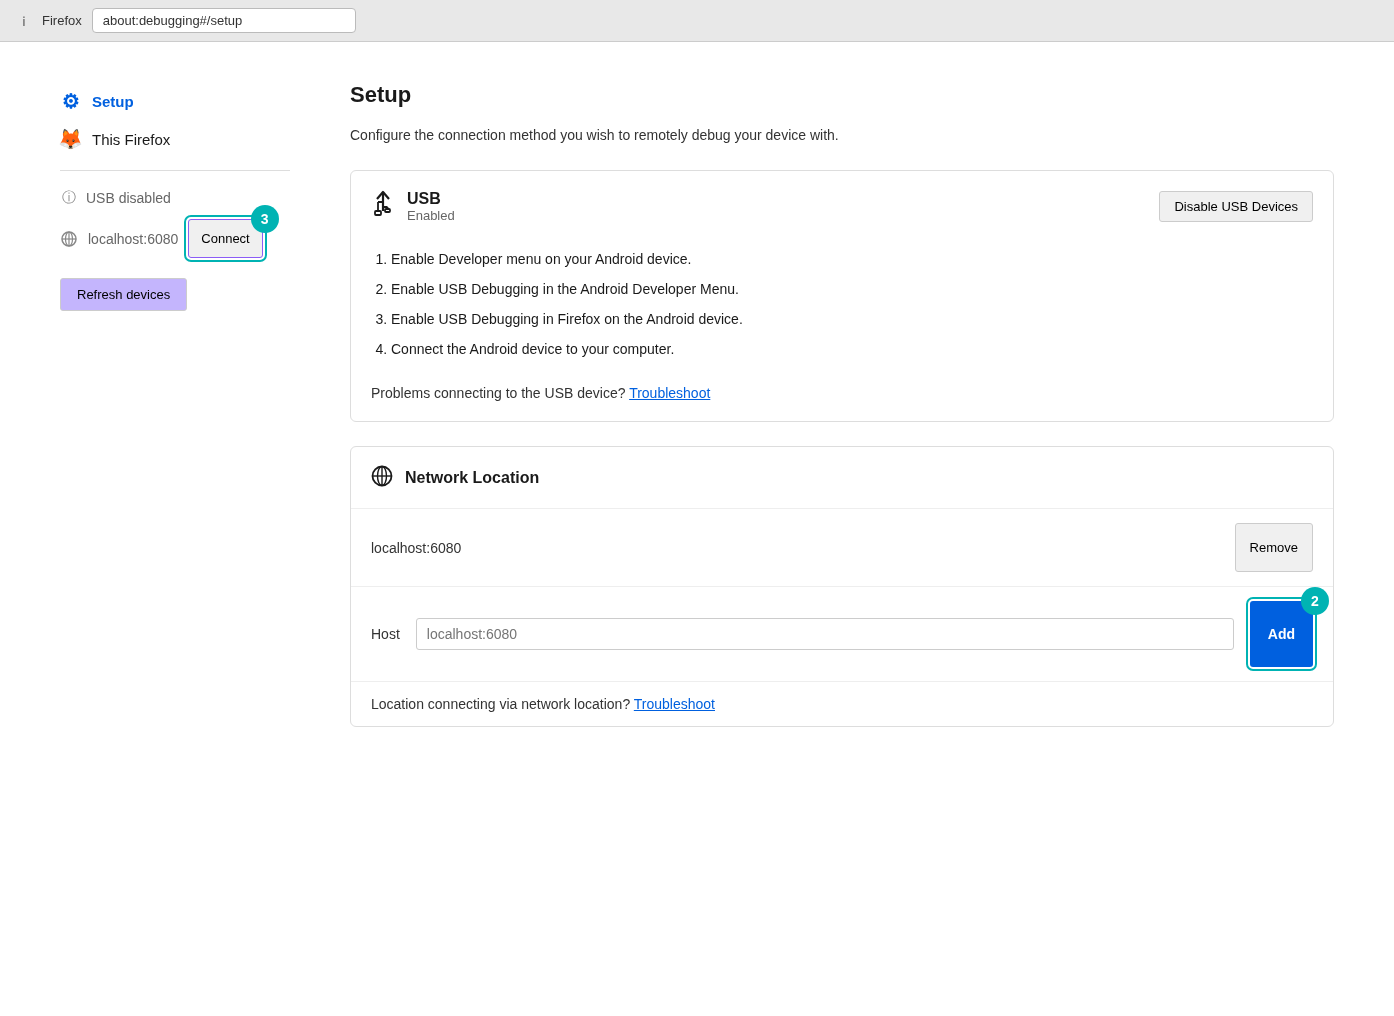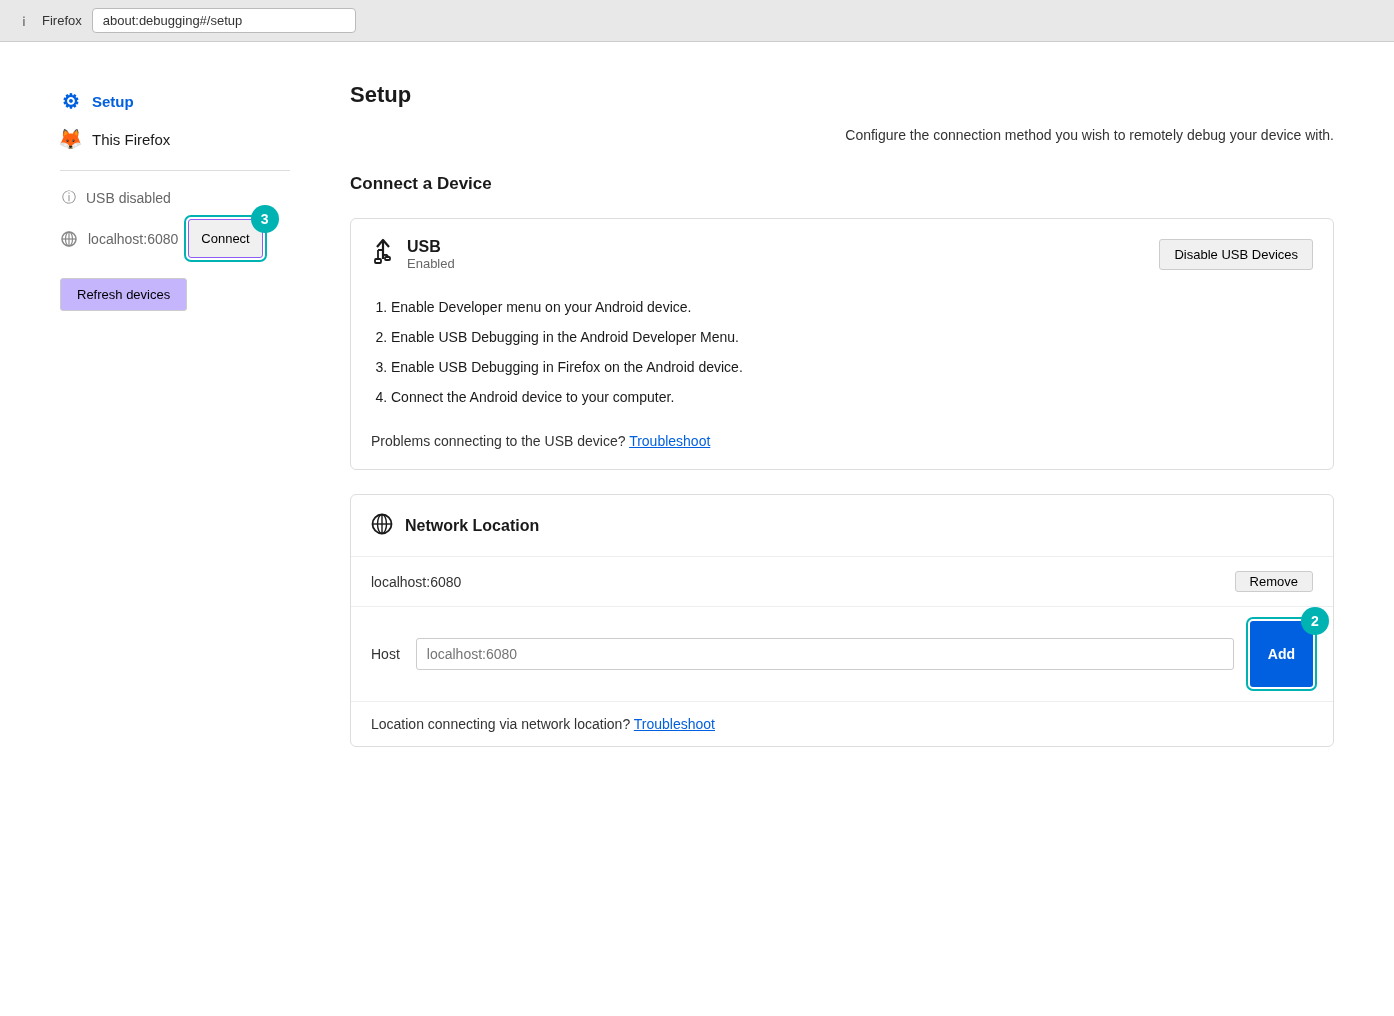--- a/index.html
+++ b/index.html
@@ -182,21 +182,20 @@
       font-size: 22px;
       font-weight: bold;
       margin-bottom: 16px;
     }
 
     .page-description {
       font-size: 14px;
       line-height: 1.6;
       color: #333;
       margin-bottom: 6px;
-      text-align: right;
     }
 
     .page-description a {
       color: #0060df;
       text-decoration: underline;
     }
 
     
     .section-card {
       border: 1px solid #ddd;
@@ -290,21 +289,21 @@
 
     .network-host-label {
       font-size: 14px;
       color: #333;
     }
 
     .btn-remove {
       background: #f0f0f0;
       border: 1px solid #ccc;
       border-radius: 3px;
-      padding: 2px 14px;
+      padding: 16px 14px;
       font-size: 13px;
       cursor: pointer;
     }
 
     .network-add-row {
       display: flex;
       align-items: center;
       padding: 14px 20px;
       gap: 16px;
       border-bottom: 1px solid #eee;
@@ -447,21 +446,20 @@
 
       
       <button class="btn-refresh">Refresh devices</button>
     </div>
 
     <div class="main-content">
       <h1 class="page-title">Setup</h1>
 
       <p class="page-description">Configure the connection method you wish to remotely debug your device with.</p>
 
-      <h2 class="connect-device-title">Connect a Device</h2>
 
       <div class="section-card">
         <div class="usb-header-row">
           <div class="usb-title-group">
             <span class="usb-icon">
               
               <svg width="24" height="28" viewBox="0 0 24 28" fill="none" xmlns="http://www.w3.org/2000/svg">
                 <line x1="12" y1="3" x2="12" y2="22" stroke="#1a1a1a" stroke-width="2.2"></line>
                 <polyline points="6,10 12,3 18,10" fill="none" stroke="#1a1a1a" stroke-width="2.2" stroke-linejoin="round"></polyline>
                 <rect x="4" y="22" width="6" height="4" rx="1" fill="none" stroke="#1a1a1a" stroke-width="1.8"></rect>

